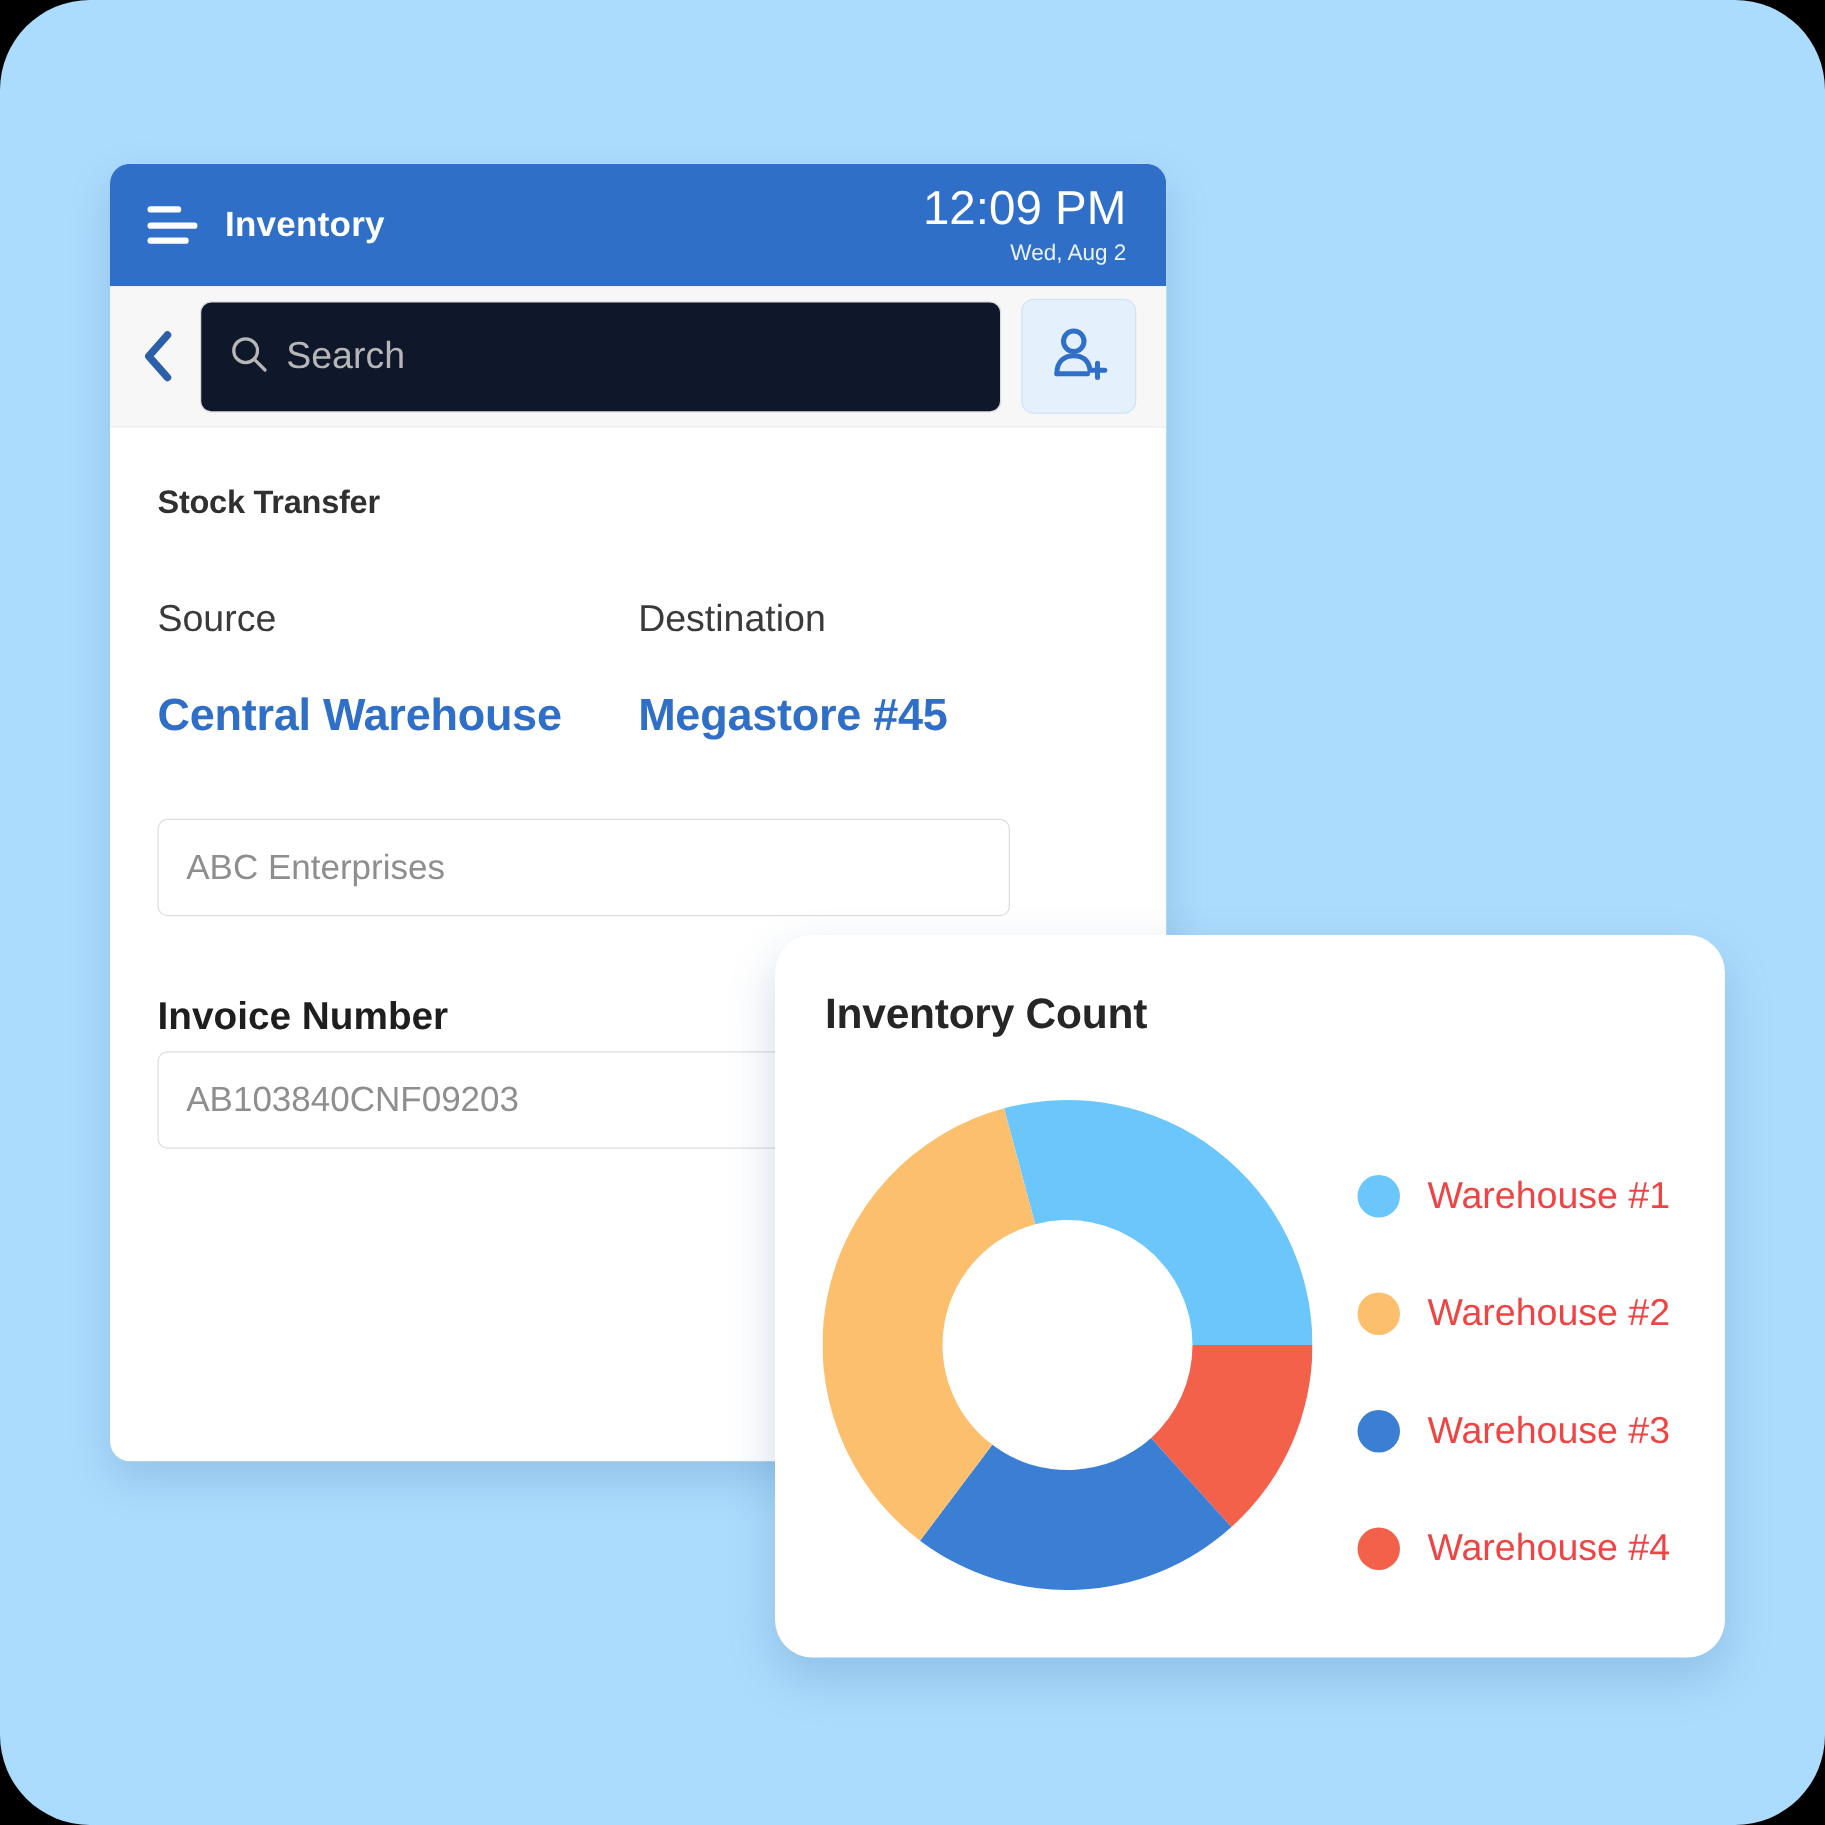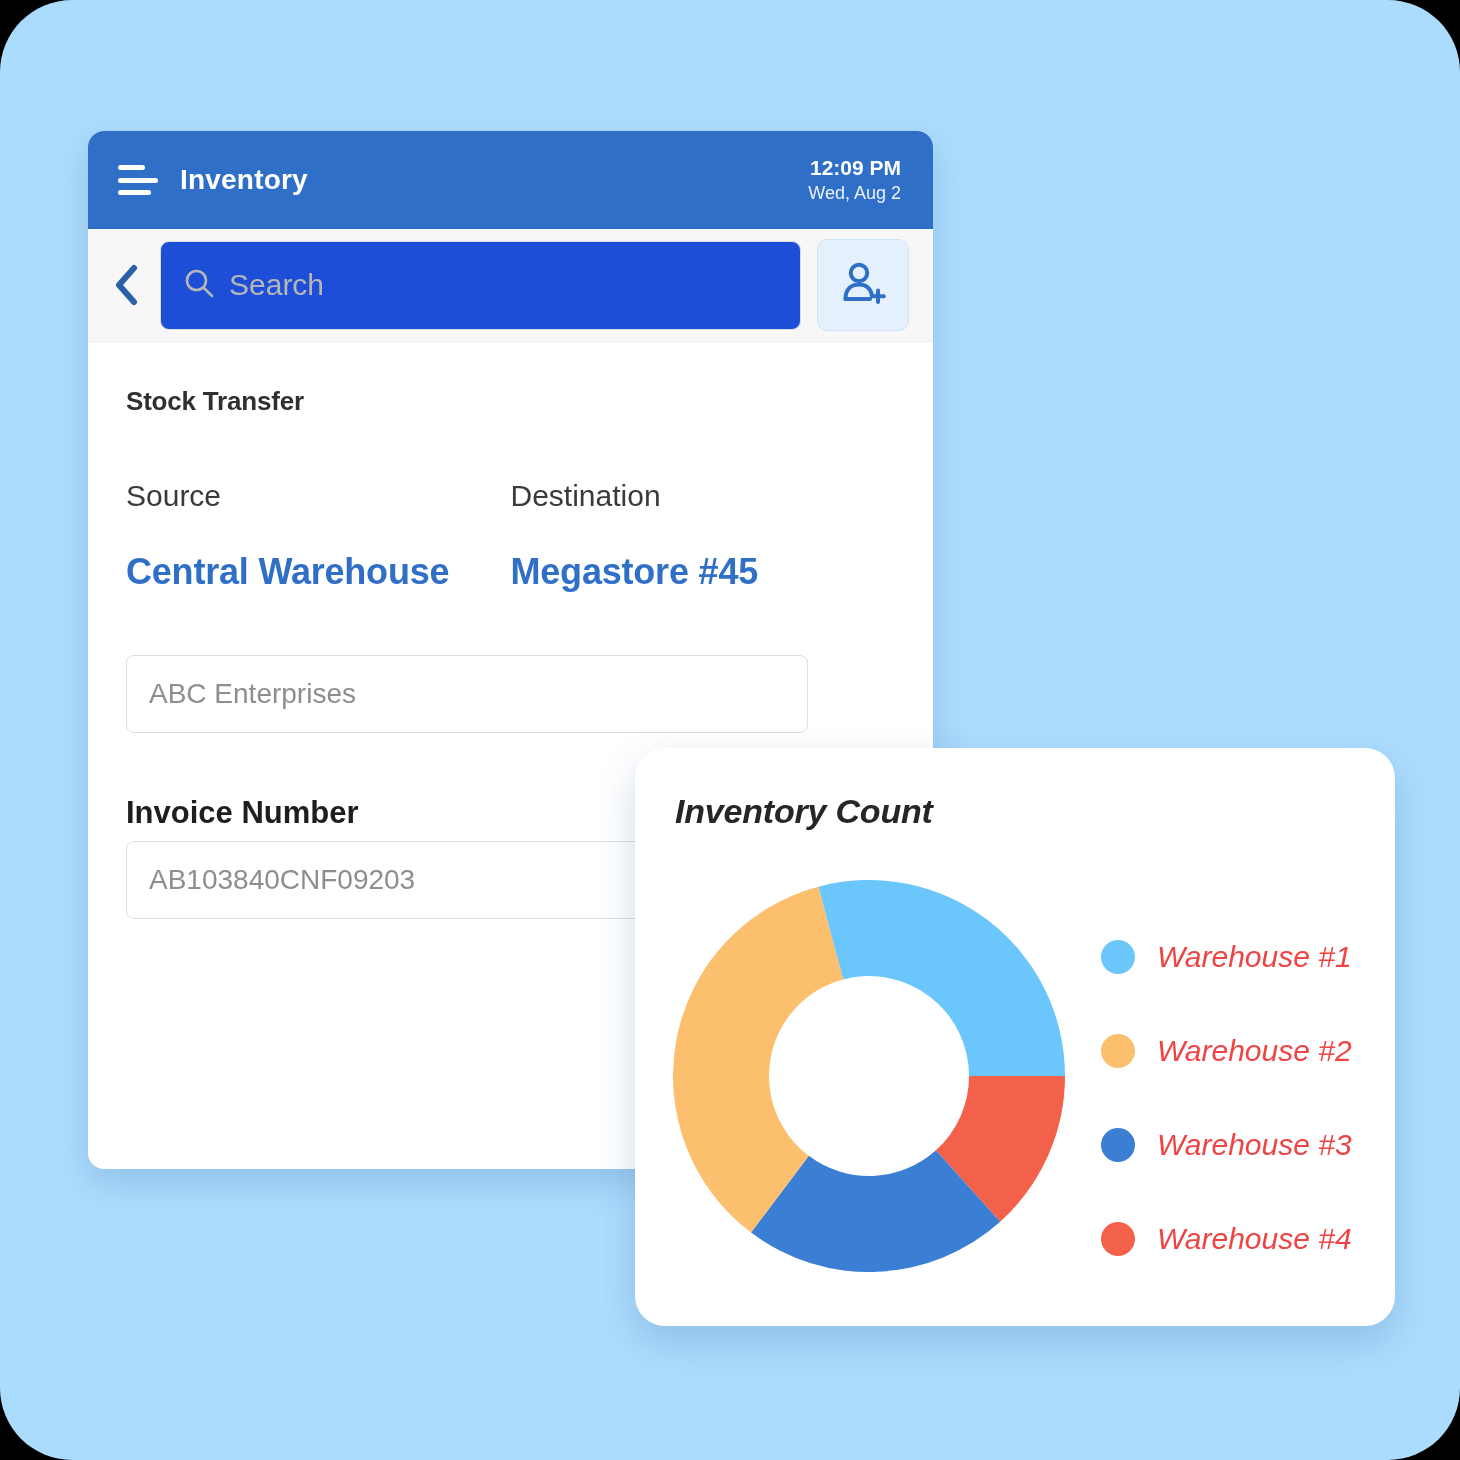--- a/index.html
+++ b/index.html
@@ -45,42 +45,42 @@
   .hamburger i:nth-child(1) { width: 27px; }
   .hamburger i:nth-child(2) { width: 40px; }
   .hamburger i:nth-child(3) { width: 33px; }
   .app-title {
     color: #FFFFFF;
     font-size: 28px;
     font-weight: bold;
     letter-spacing: 0.2px;
   }
   .clock { margin-left: auto; text-align: right; padding-right: 6px; }
-  .clock .time { color:#fff; font-size: 21px; font-weight: bold; line-height: 1.1; text-align: right; }
+  .clock .time { color:#fff; font-size: 38px; font-weight: normal; line-height: 1.1; text-align: right; }
   .clock .date { color:#EAF2FC; font-size: 18px; margin-top: 3px; }
 
   .search-bar {
     height: 113px;
     background: #F7F7F7;
     border-bottom: 1px solid #EDEDED;
     display: flex;
     align-items: center;
     padding: 0 24px 0 22px;
     gap: 16px;
   }
   .back-chevron {
     width: 34px; height: 46px;
     display:flex; align-items:center; justify-content:center;
     cursor: pointer;
     flex: 0 0 auto;
   }
   .search-field {
     flex: 1 1 auto;
     height: 89px;
-    background: #1d4ed8;
+    background: #0f172a;
     border: 1px solid #DCDCDC;
     border-radius: 9px;
     display: flex;
     align-items: center;
     padding: 0 22px;
     gap: 14px;
   }
   .search-field .ph {
     color: #B6B6B6;
     font-size: 30px;
@@ -128,27 +128,26 @@
     align-items: center;
     padding: 0 22px;
     background: #fff;
     font-size: 28px;
     color: #8E8E8E;
   }
 
   
   .chart-card {
     position: absolute;
-    left: 635px; top: 748px;
+    left: 620px; top: 748px;
     width: 760px; height: 578px;
     background: #FFFFFF;
     border-radius: 30px;
     box-shadow: 0 16px 38px rgba(40,90,150,0.22);
     overflow: hidden;
-    font-style: italic;
   }
   .chart-title {
     position: absolute;
     left: 40px; top: 44px;
     font-size: 34px;
     font-weight: bold;
     color: #262626;
     letter-spacing: -0.2px;
   }
   .donut-wrap {

